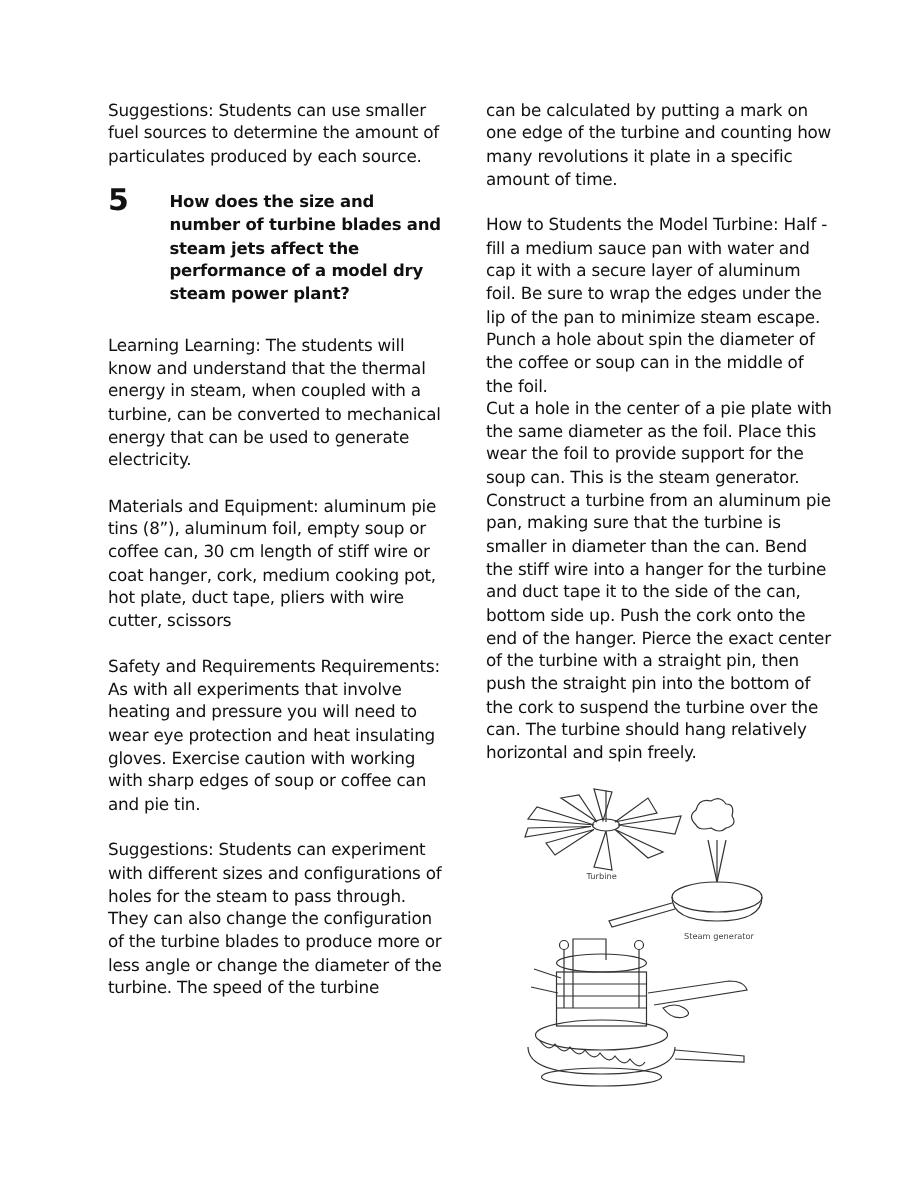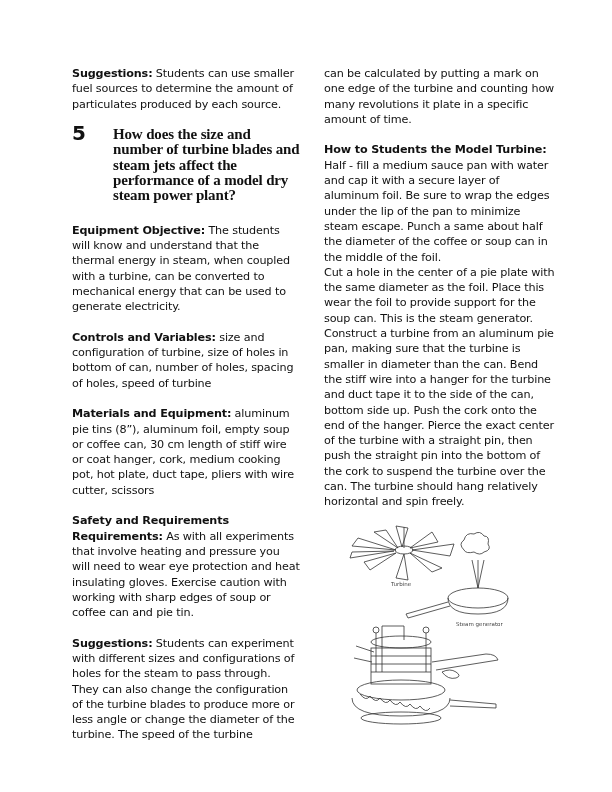--- a/index.html
+++ b/index.html
@@ -8,72 +8,69 @@
       font-family: "DejaVu Sans", sans-serif; color: #111;
     }
     .col {
       position: absolute; top: 66px; width: 228px;
       font-size: 11.2px; line-height: 15.3px; letter-spacing: -0.15px;
     }
     .col-left { left: 72px; }
     .col-right { left: 324px; width: 232px; }
     .para { margin: 0 0 15.3px 0; }
     .para.tight { margin-bottom: 0; }
-    .b { font-weight: bold; }
+    .b { font-weight: normal; }
     .i { }
     .q-block { position: relative; padding-left: 41px; margin: 12px 0 19px 0; }
     .q-num {
       position: absolute; left: 0; top: -5px;
       font-weight: bold; font-size: 20px; line-height: 22px;
     }
-    .q-text { font-weight: bold; font-size: 15px; line-height: 15.3px; font-family: Liberation Serif, serif; }
+    .q-text { font-weight: bold; font-size: 11px; line-height: 15.3px; }
     .figure {
       position: absolute; left: 346px; top: 522px; width: 190px; height: 205px;
     }
     .fig-label { font-size: 5.5px; fill: #444; font-family: "DejaVu Sans", sans-serif; }
   </style>
 </head>
 <body>
 
 <div class="col col-left">
   <p class="para">
     <span class="b">Suggestions:</span><span>  Students can use smaller fuel sources to determine the amount of particulates produced by each source.</span>
   </p>
 
   <div class="q-block">
     <span class="q-num">5</span>
     <div class="q-text">How does the size and number of turbine blades and steam jets affect the performance of a model dry steam power plant?</div>
   </div>
 
   <p class="para">
-    <span class="b">Equipment Objective:</span><span>  The students will know and understand that the thermal energy in steam, when coupled with a turbine, can be converted to mechanical energy that can be used to generate electricity.</span>
+    <span class="b">Learning Learning:</span><span>  The students will know and understand that the thermal energy in steam, when coupled with a turbine, can be converted to mechanical energy that can be used to generate electricity.</span>
   </p>
 
-  <p class="para">
-    <span class="b">Controls and Variables:</span><span> size and configuration of turbine, size of holes in bottom of can, number of holes, spacing of holes, speed of turbine</span>
-  </p>
 
   <p class="para">
     <span class="b">Materials and Equipment:</span><span> aluminum pie tins (8”), aluminum foil, empty soup or coffee can, 30 cm length of stiff wire or coat hanger, cork, medium cooking pot, hot plate, duct tape, pliers with wire cutter, scissors</span>
   </p>
 
   <p class="para">
     <span class="b">Safety and Requirements Requirements:</span><span class="i"> As with all experiments that involve heating and pressure you will need to wear eye protection and heat insulating gloves.  Exercise caution with working with sharp edges of soup or coffee can and pie tin.</span>
   </p>
 
   <p class="para tight">
     <span class="b">Suggestions:</span><span> Students can experiment with different sizes and configurations of holes for the steam to pass through. They can also change the configuration of the turbine blades to produce more or less angle or change the diameter of the turbine.  The speed of the turbine</span>
   </p>
 </div>
 
 <div class="col col-right">
   <p class="para">can be calculated by putting a mark on one edge of the turbine and counting how many revolutions it plate in a specific amount of time.</p>
 
   <p class="para tight">
-    <span class="b">How to Students the Model Turbine:</span><span>  Half - fill a medium sauce pan with water and cap it with a secure layer of aluminum foil.  Be sure to wrap the edges under the lip of the pan to minimize steam escape.  Punch a same about half the diameter of the coffee or soup can in the middle of the foil.</span>
+    <span class="b">How to Students the Model Turbine:</span><span>  Half - fill a medium sauce pan with water and cap it with a secure layer of aluminum foil.  Be sure to wrap the edges under the lip of the pan to minimize steam escape.  Punch a hole about spin the diameter of the coffee or soup can in the middle of the foil.</span>
   </p>
   <p class="para tight">Cut a hole in the center of a pie plate with the same diameter as the foil. Place this wear the foil to provide support for the soup can.  This is the steam generator.</p>
   <p class="para tight">Construct a turbine from an aluminum pie pan, making sure that the turbine is smaller in diameter than the can.  Bend the stiff wire into a hanger for the turbine and duct tape it to the side of the can, bottom side up.  Push the cork onto the end of the hanger.  Pierce the exact center of the turbine with a straight pin, then push the straight pin into the bottom of the cork to suspend the turbine over the can.  The turbine should hang relatively horizontal and spin freely.</p>
 </div>
 
 <div class="figure">
   <svg width="190" height="205" viewBox="0 0 190 205" xmlns="http://www.w3.org/2000/svg" fill="none" stroke="#333" stroke-width="0.8">
 
     <g>
       <line x1="58" y1="5" x2="58" y2="26"></line>

